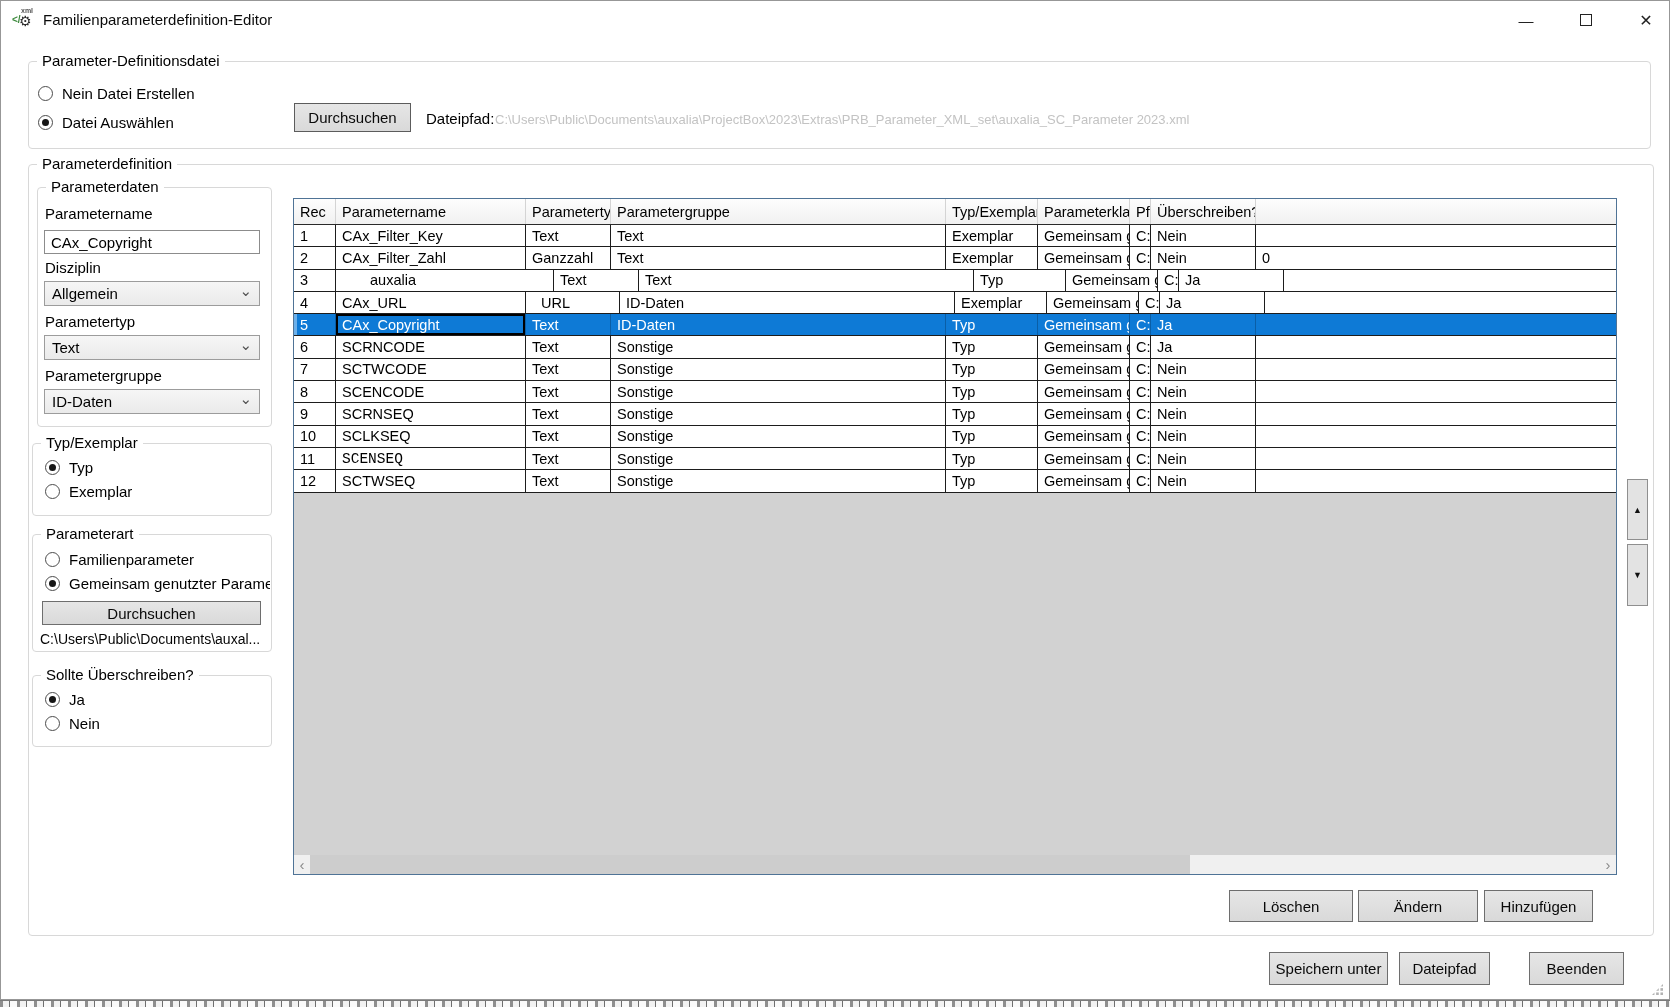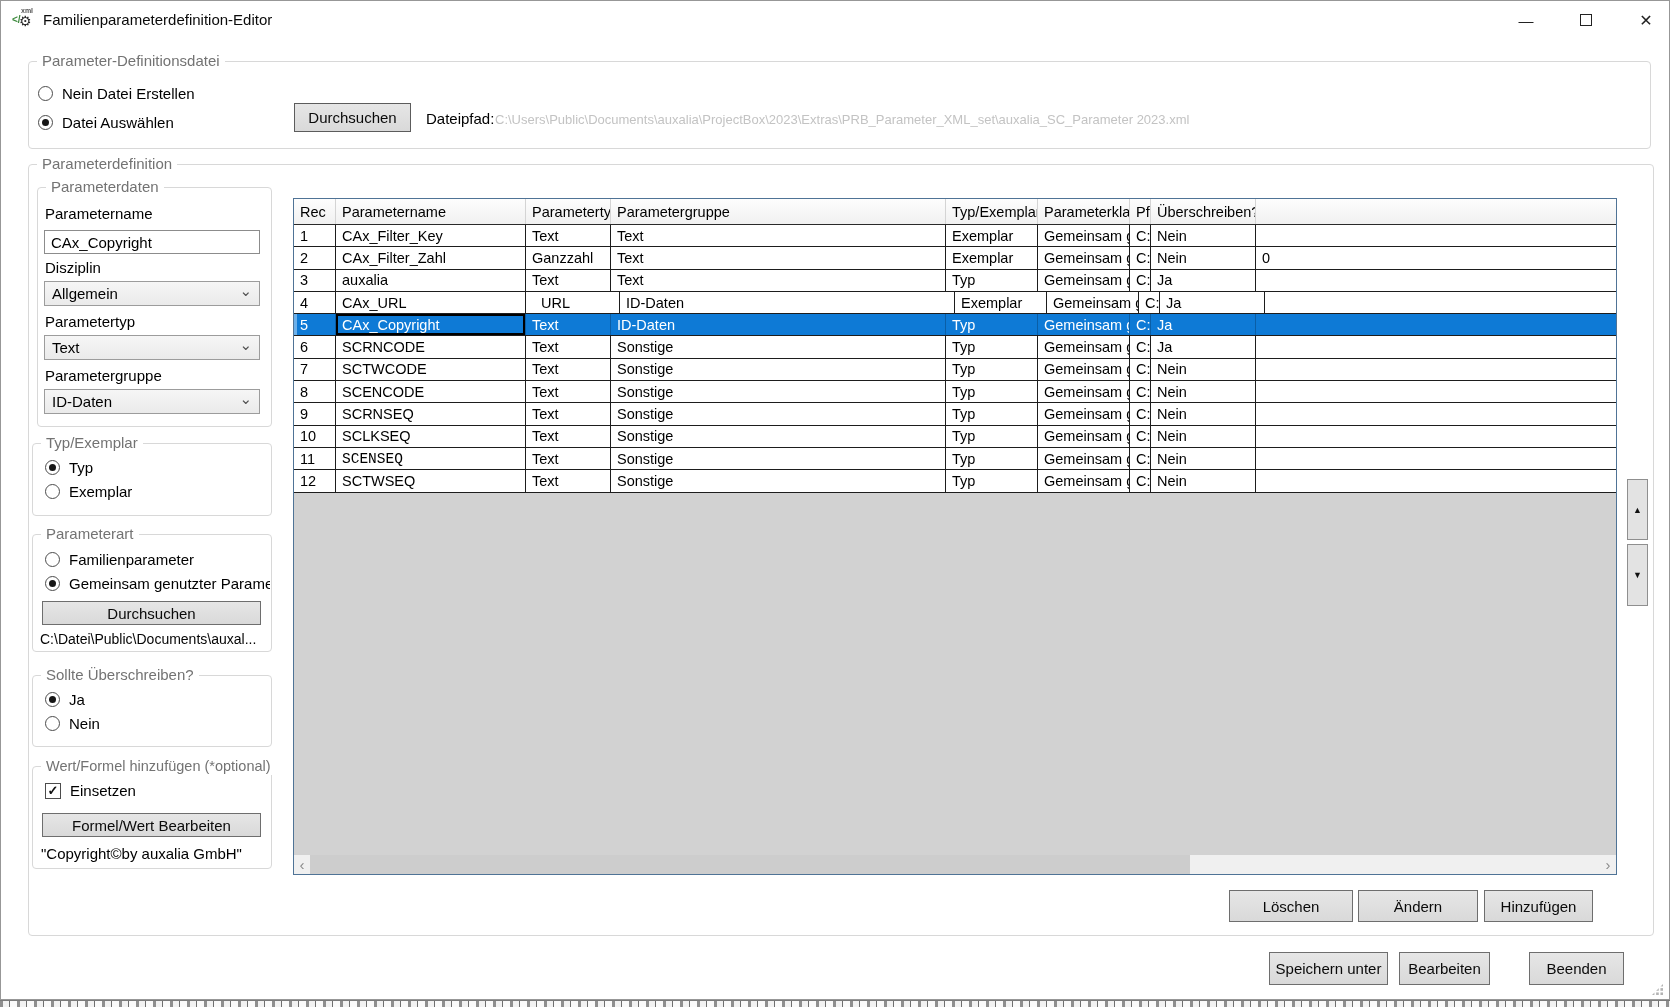--- a/index.html
+++ b/index.html
@@ -18,21 +18,21 @@
   .winbtn{position:absolute;top:6px;width:34px;height:26px;display:flex;align-items:center;justify-content:center;
           font-size:15px;color:#222;}
   .winbtn.min{left:1508px;}
   .winbtn.max{left:1568px;}
   .winbtn.close{left:1628px;font-size:16px;}
   .max-box{width:12px;height:12px;border:1.5px solid #222;box-sizing:border-box;}
 
   
   .groupbox{position:absolute;border:1px solid #d8d8d8;border-radius:4px;background:transparent;box-sizing:border-box;}
   .gb-title{position:absolute;top:-10px;left:8px;background:#fff;padding:0 5px;font-size:15px;
-            color:#737373;white-space:nowrap;line-height:18px;}
+            color:#000000;white-space:nowrap;line-height:18px;}
 
   
   .btn{position:absolute;display:flex;align-items:center;justify-content:center;
        background:linear-gradient(#e6e6e6,#d9d9d9);border:1px solid #6e6e6e;font-size:15px;color:#0a0a0a;
        box-sizing:border-box;white-space:nowrap;}
   .radio-row{position:absolute;display:flex;align-items:center;gap:9px;font-size:15px;white-space:nowrap;overflow:hidden;}
   .radio{width:15px;height:15px;border:1px solid #4c4c4c;border-radius:50%;background:#fff;position:relative;flex:none;box-sizing:border-box;}
   .radio.checked::after{content:"";position:absolute;inset:3px;background:#161616;border-radius:50%;}
   .check-row{position:absolute;display:flex;align-items:center;gap:9px;font-size:15px;}
   .checkbox{width:16px;height:16px;border:1px solid #4c4c4c;background:#fff;box-sizing:border-box;
@@ -164,48 +164,35 @@
         <span class="radio"></span>
         <span>Familienparameter</span>
       </div>
       <div class="radio-row" style="left:12px;top:40px;width:225px;">
         <span class="radio checked"></span>
         <span>Gemeinsam genutzter Paramete</span>
       </div>
       <div class="btn" style="left:9px;top:66px;width:219px;height:24px;">
         <span>Durchsuchen</span>
       </div>
-      <span class="smalltext" style="left:7px;top:96px;width:226px;">C:\Datei\Public\Documents\auxal...</span>
+      <span class="smalltext" style="left:7px;top:96px;width:226px;">C:\Users\Public\Documents\auxal...</span>
     </div>
 
     <div class="groupbox" style="left:31px;top:674px;width:240px;height:72px;">
       <span class="gb-title">Sollte Überschreiben?</span>
       <div class="radio-row" style="left:12px;top:15px;width:210px;">
         <span class="radio checked"></span>
         <span>Ja</span>
       </div>
       <div class="radio-row" style="left:12px;top:39px;width:210px;">
         <span class="radio"></span>
         <span>Nein</span>
       </div>
     </div>
 
-    <div class="groupbox" style="left:31px;top:765px;width:240px;height:103px;">
-      <span class="gb-title" style="font-size:14.5px;">Wert/Formel hinzufügen (*optional)</span>
-      <div class="check-row" style="left:12px;top:15px;">
-        <span class="checkbox">
-            <span>✓</span>
-          </span>
-        <span>Einsetzen</span>
-      </div>
-      <div class="btn" style="left:9px;top:46px;width:219px;height:24px;">
-        <span>Formel/Wert Bearbeiten</span>
-      </div>
-      <span class="lbl" style="left:8px;top:78px;">"Copyright©by auxalia GmbH"</span>
-    </div>
 
     <div class="grid">
       <div class="grid-header">
           <div class="gh-cell" style="width: 42px;">Rec</div>
           <div class="gh-cell" style="width: 190px;">Parametername</div>
           <div class="gh-cell" style="width: 85px;">Parametertyp</div>
           <div class="gh-cell" style="width: 335px;">Parametergruppe</div>
           <div class="gh-cell" style="width: 92px;">Typ/Exemplar</div>
           <div class="gh-cell" style="width: 92px;">Parameterklas</div>
           <div class="gh-cell" style="width: 21px;">Pf</div>
@@ -229,21 +216,21 @@
             <div class="gr-cell" style="width: 85px;">Ganzzahl</div>
             <div class="gr-cell" style="width: 335px;">Text</div>
             <div class="gr-cell" style="width: 92px;">Exemplar</div>
             <div class="gr-cell" style="width: 92px;">Gemeinsam ge</div>
             <div class="gr-cell" style="width: 21px;">C:\</div>
             <div class="gr-cell" style="width: 105px;">Nein</div>
             <div class="gr-cell" style="flex: 1 1 0%; border-right: none;">0</div>
           </div>
           <div class="grid-row">
             <div class="gr-cell rec" style="width: 42px;">3</div>
-            <div class="gr-cell" style="width: 190px;">auxalia</div>
+            <div class="gr-cell" style="width: 190px; margin-left: 28px;">auxalia</div>
             <div class="gr-cell" style="width: 85px;">Text</div>
             <div class="gr-cell" style="width: 335px;">Text</div>
             <div class="gr-cell" style="width: 92px;">Typ</div>
             <div class="gr-cell" style="width: 92px;">Gemeinsam ge</div>
             <div class="gr-cell" style="width: 21px;">C:\</div>
             <div class="gr-cell" style="width: 105px;">Ja</div>
             <div class="gr-cell" style="flex: 1 1 0%; border-right: none;"></div>
           </div>
           <div class="grid-row">
             <div class="gr-cell rec" style="width: 42px;">4</div>
@@ -366,21 +353,21 @@
       <span>Ändern</span>
     </div>
     <div class="btn" style="left:1483px;top:889px;width:109px;height:32px;">
       <span>Hinzufügen</span>
     </div>
 
     <div class="btn" style="left:1268px;top:951px;width:119px;height:33px;">
       <span>Speichern unter</span>
     </div>
     <div class="btn" style="left:1398px;top:951px;width:91px;height:33px;">
-      <span>Bearbeiten</span>
+      <span>Dateipfad</span>
     </div>
     <div class="btn" style="left:1528px;top:951px;width:95px;height:33px;">
       <span>Beenden</span>
     </div>
 
     <div class="grip"></div>
   </div>
 
   <div class="bottom-strip"></div>
 </div>

